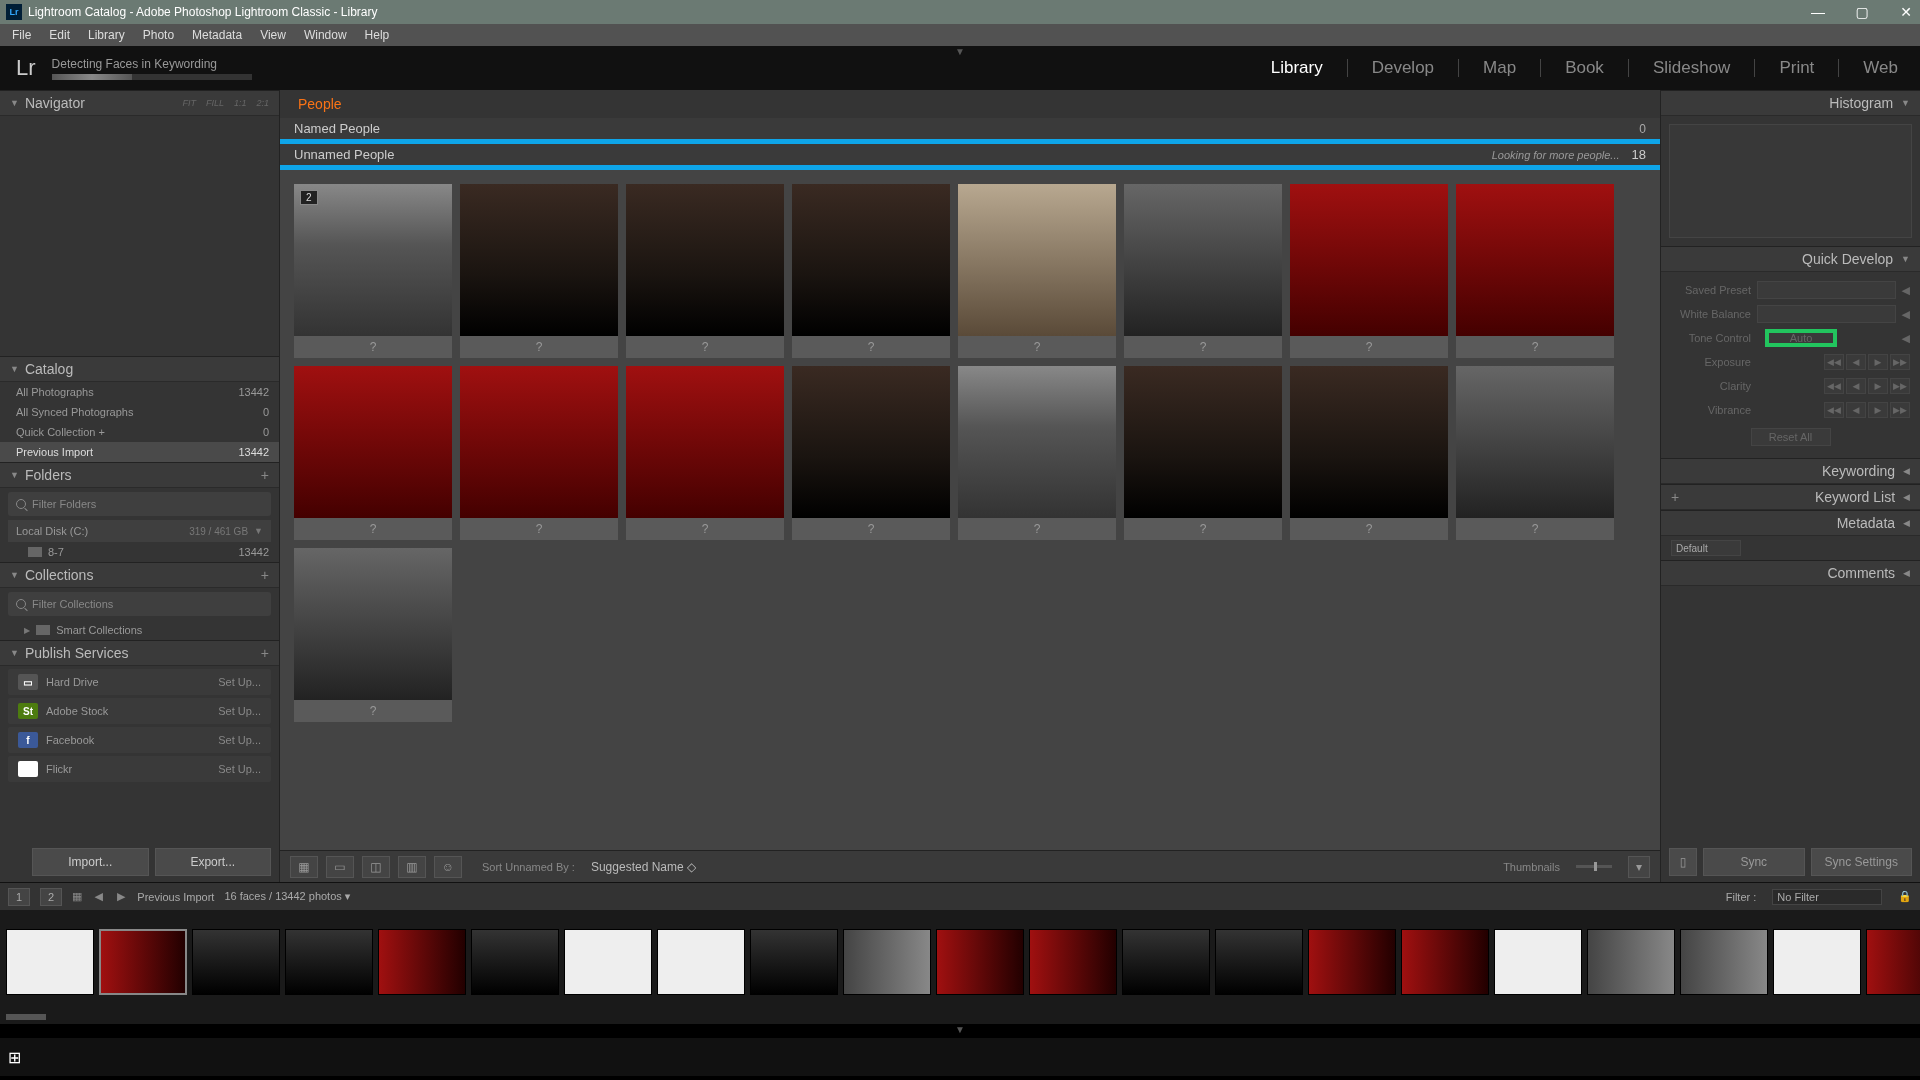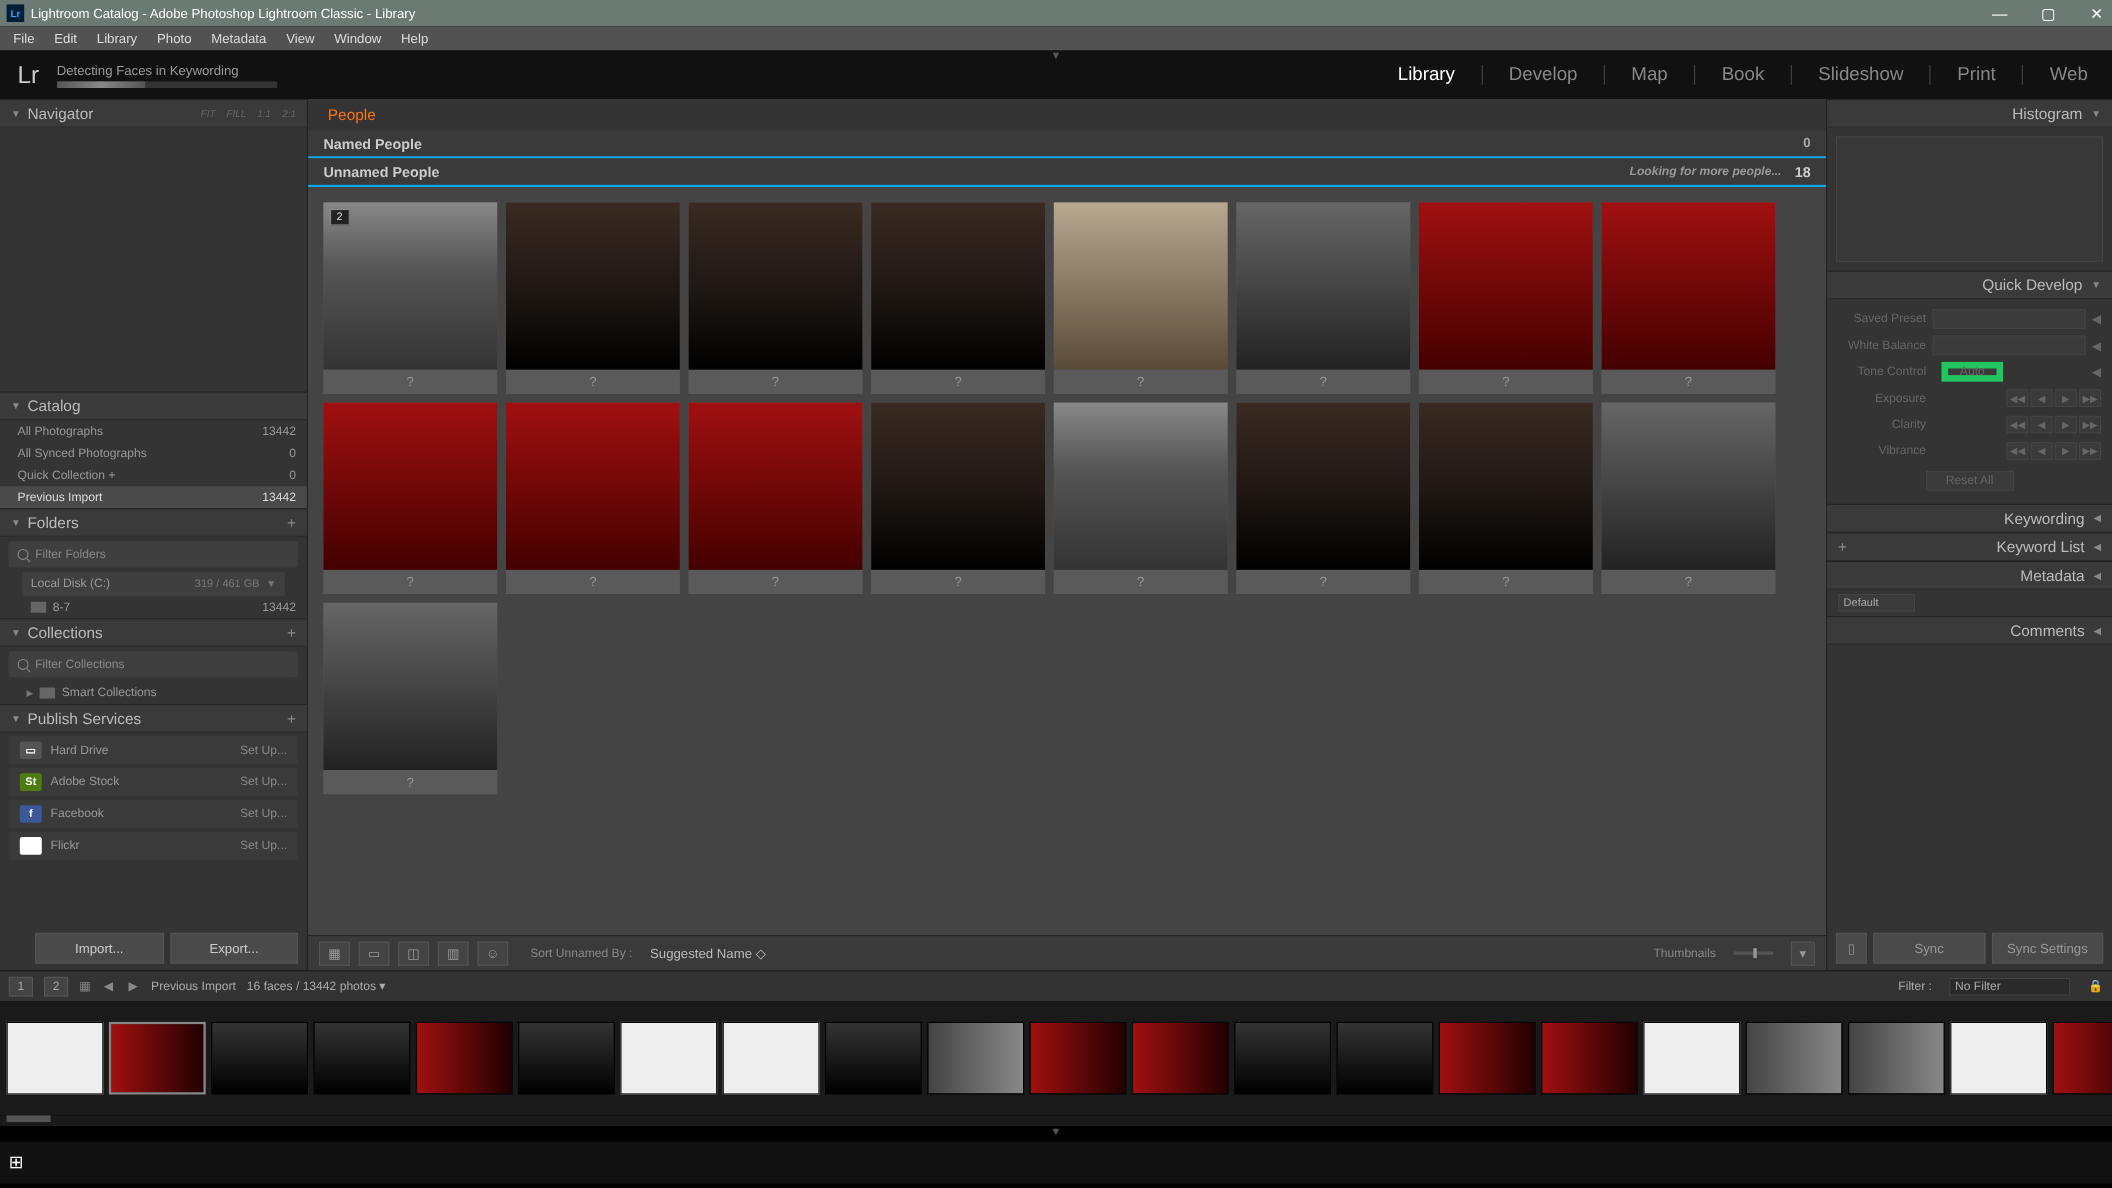--- a/index.html
+++ b/index.html
@@ -30,36 +30,36 @@
 .sect-head .tri { font-size:9px; margin-right:6px; color:#888; }
 .sect-head .plus { margin-left:auto; color:#888; }
 .nav-zoom { margin-left:auto; font-size:9px; color:#666; display:flex; gap:10px;font-style:italic; }
 .nav-prev { height:240px; background:#343434; }
 .cat-list .row { height:20px; display:flex; align-items:center; padding:0 10px 0 16px; color:#999; font-size:11px; cursor:pointer; }
 .cat-list .row.sel { background:#4a4a4a; color:#ddd; }
 .cat-list .row .ct { margin-left:auto; }
 .filterbox { height:24px; margin:4px 8px; background:#3f3f3f; border-radius:3px; display:flex; align-items:center; padding:0 8px; color:#888; font-size:11px; }
 .filterbox .mag { width:10px; height:10px; border:1px solid #888; border-radius:50%; margin-right:6px; position:relative; }
 .filterbox .mag::after { content:''; position:absolute; width:4px; height:1px; background:#888; bottom:-2px; right:-3px; transform:rotate(45deg); }
-.diskrow { height:22px; margin:0 20px; background:#3f3f3f; display:flex; align-items:center; padding:0 8px; color:#999; font-size:11px; }
+.diskrow { height:22px; margin:0 8px; background:#3f3f3f; display:flex; align-items:center; padding:0 8px; color:#999; font-size:11px; }
 .diskrow .cap { margin-left:auto; font-size:10px; color:#777; }
 .folderrow { height:20px; display:flex; align-items:center; padding:0 10px 0 28px; color:#999; font-size:11px; }
 .folderrow .f-ico { width:14px; height:10px; background:#666; margin-right:6px; }
 .folderrow .ct { margin-left:auto; }
 .smart-row { height:20px; display:flex; align-items:center; padding:0 10px 0 24px; color:#999; font-size:11px; }
 .smart-row .tri2 { font-size:8px; margin-right:6px; color:#777; }
 .pub-row { height:26px; display:flex; align-items:center; padding:0 10px 0 10px; color:#999; font-size:11px; margin:3px 8px; background:#3a3a3a; border-radius:2px; }
 .pub-row .p-ico { width:20px; height:16px; margin-right:8px; display:flex; align-items:center; justify-content:center; font-size:10px; font-weight:bold; border-radius:2px; }
 .pub-row .setup { margin-left:auto; color:#888; }
 .btnrow { display:flex; gap:6px; padding:6px 8px; margin-top:auto;margin-left:24px; }
 .btnrow button { flex:1; height:28px; background:#4a4a4a; border:1px solid #555; color:#ccc; font-size:12px; cursor:pointer; }
 
 .tabbar { height:28px; background:#343434; display:flex; align-items:center; padding:0 18px; }
 .tabbar .tab { color:#f97316; font-size:14px; font-weight:500; }
-.section-bar { height:26px; background:#3a3a3a; display:flex; align-items:center; padding:0 14px; color:#ccc; font-size:13px; border-bottom:2px solid #0ea5e9;font-weight:bold; }
+.section-bar { height:26px; background:#3a3a3a; display:flex; align-items:center; padding:0 14px; color:#ccc; font-size:13px; border-bottom:5px solid #0ea5e9; }
 .section-bar .ct { margin-left:auto; color:#aaa; font-size:12px; }
 .section-bar .look { margin-left:auto; color:#999; font-style:italic; font-size:11px; margin-right:12px; }
 .people-grid { flex:1; background:#444; padding:14px; overflow:auto; display:flex; flex-wrap:wrap; gap:8px; align-content:flex-start; }
 .face { width:158px; background:#555; position:relative; }
 .face .fimg { width:158px; height:152px; background:#666; position:relative; overflow:hidden; }
 .face .fname { height:22px; background:#5a5a5a; display:flex; align-items:center; justify-content:center; color:#999; font-size:12px; }
 .face .badge { position:absolute; top:6px; left:6px; background:#222; border:1px solid #888; color:#ddd; padding:1px 5px; font-size:10px; }
 .toolbar { height:32px; background:#3a3a3a; display:flex; align-items:center; padding:0 10px; gap:8px; border-top:1px solid #222; }
 .toolbar .tbtn { width:28px; height:22px; background:#444; border:1px solid #555; cursor:pointer; display:flex; align-items:center; justify-content:center; color:#999; font-size:12px; }
 .toolbar .sort { margin-left:12px; color:#888; font-size:11px; }
@@ -70,21 +70,21 @@
 .rpanel .sect-head { justify-content:flex-end; }
 .rpanel .sect-head .tri-r { margin-left:8px; font-size:9px; color:#888; }
 .hist-box { height:130px; background:#343434; padding:8px; }
 .hist-box .hframe { width:100%; height:100%; border:1px solid #444; background:#383838; }
 .qd-body { padding:6px 10px; color:#666; font-size:11px; }
 .qd-row { display:flex; align-items:center; height:24px; gap:6px; }
 .qd-row .lbl { width:80px; text-align:right; }
 .qd-row .sel { flex:1; height:18px; background:#3a3a3a; border:1px solid #444; }
 .qd-row .step { display:flex; gap:2px; margin-left:auto; }
 .qd-row .step div { width:20px; height:16px; background:#3a3a3a; border:1px solid #444; font-size:9px; display:flex; align-items:center; justify-content:center; }
-.qd-auto { width:56px; height:18px; background:#3a3a3a; border:6px solid #22c55e; display:flex; align-items:center; justify-content:center; margin-left:8px; }
+.qd-auto { width:72px; height:18px; background:#3a3a3a; border:4px solid #22c55e; display:flex; align-items:center; justify-content:center; margin-left:8px; }
 .qd-reset { width:80px; height:18px; background:#3a3a3a; border:1px solid #444; margin:6px auto; display:flex; align-items:center; justify-content:center; }
 .meta-sel { height:24px; display:flex; align-items:center; padding:0 10px; }
 .meta-sel .sel { width:70px; height:16px; background:#3a3a3a; border:1px solid #444; font-size:10px; display:flex; align-items:center; padding:0 4px; }
 .syncrow { display:flex; gap:6px; padding:6px 8px; margin-top:auto; }
 .syncrow button { flex:1; height:28px; background:#4a4a4a; border:1px solid #555; color:#999; font-size:12px; cursor:pointer; }
 .syncrow .sq { width:28px; flex:none; }
 
 .filmbar { height:28px; background:#333; display:flex; align-items:center; padding:0 8px; gap:10px; border-top:1px solid #111; color:#aaa; font-size:11px; }
 .filmbar .pg { width:22px; height:18px; background:#444; border:1px solid #555; display:flex; align-items:center; justify-content:center; cursor:pointer; }
 .filmbar .navarr { color:#888; cursor:pointer; padding:0 2px; }

